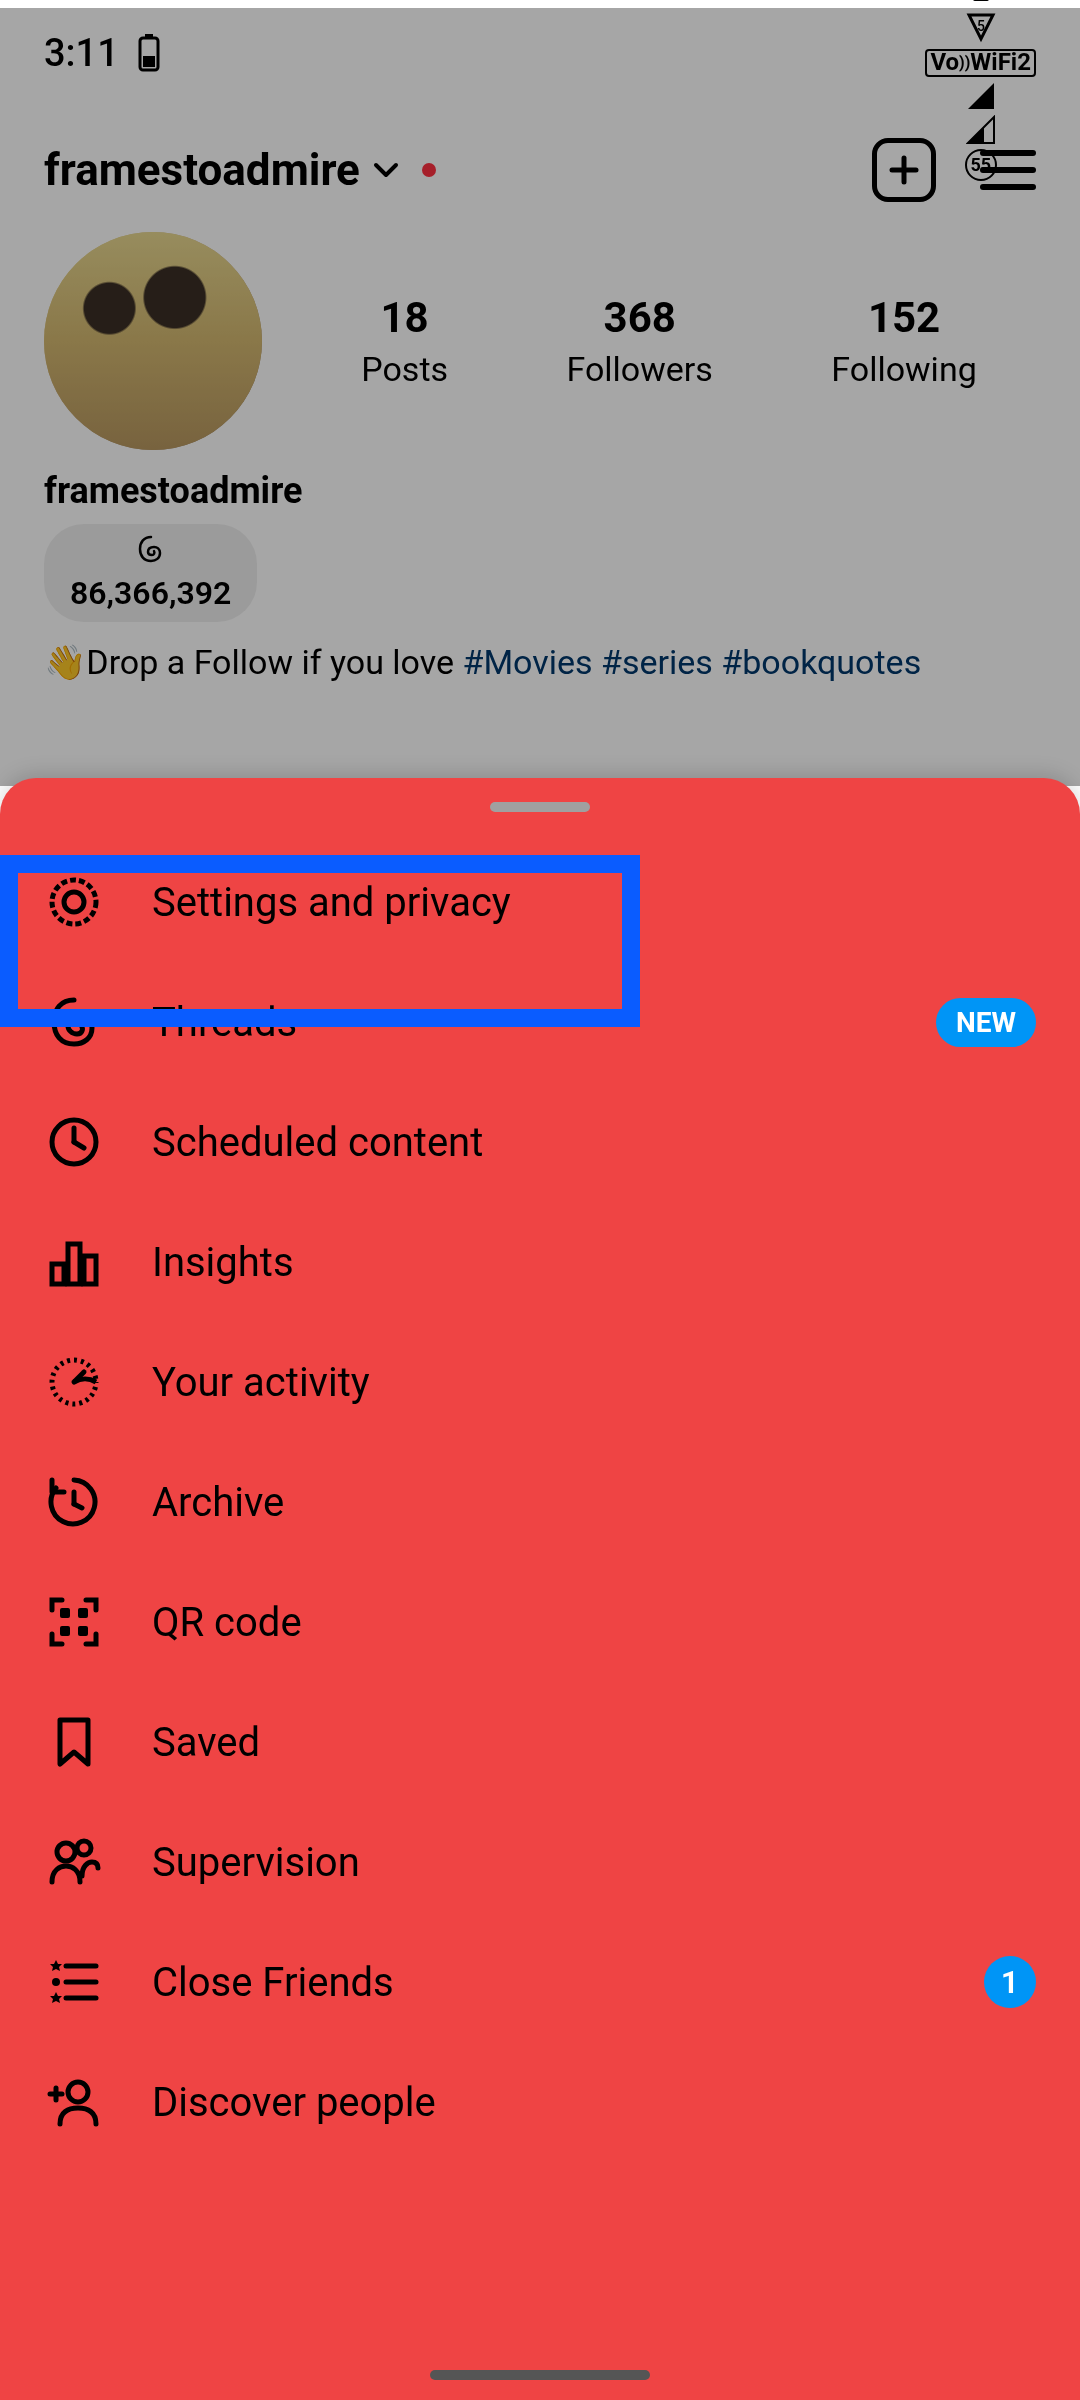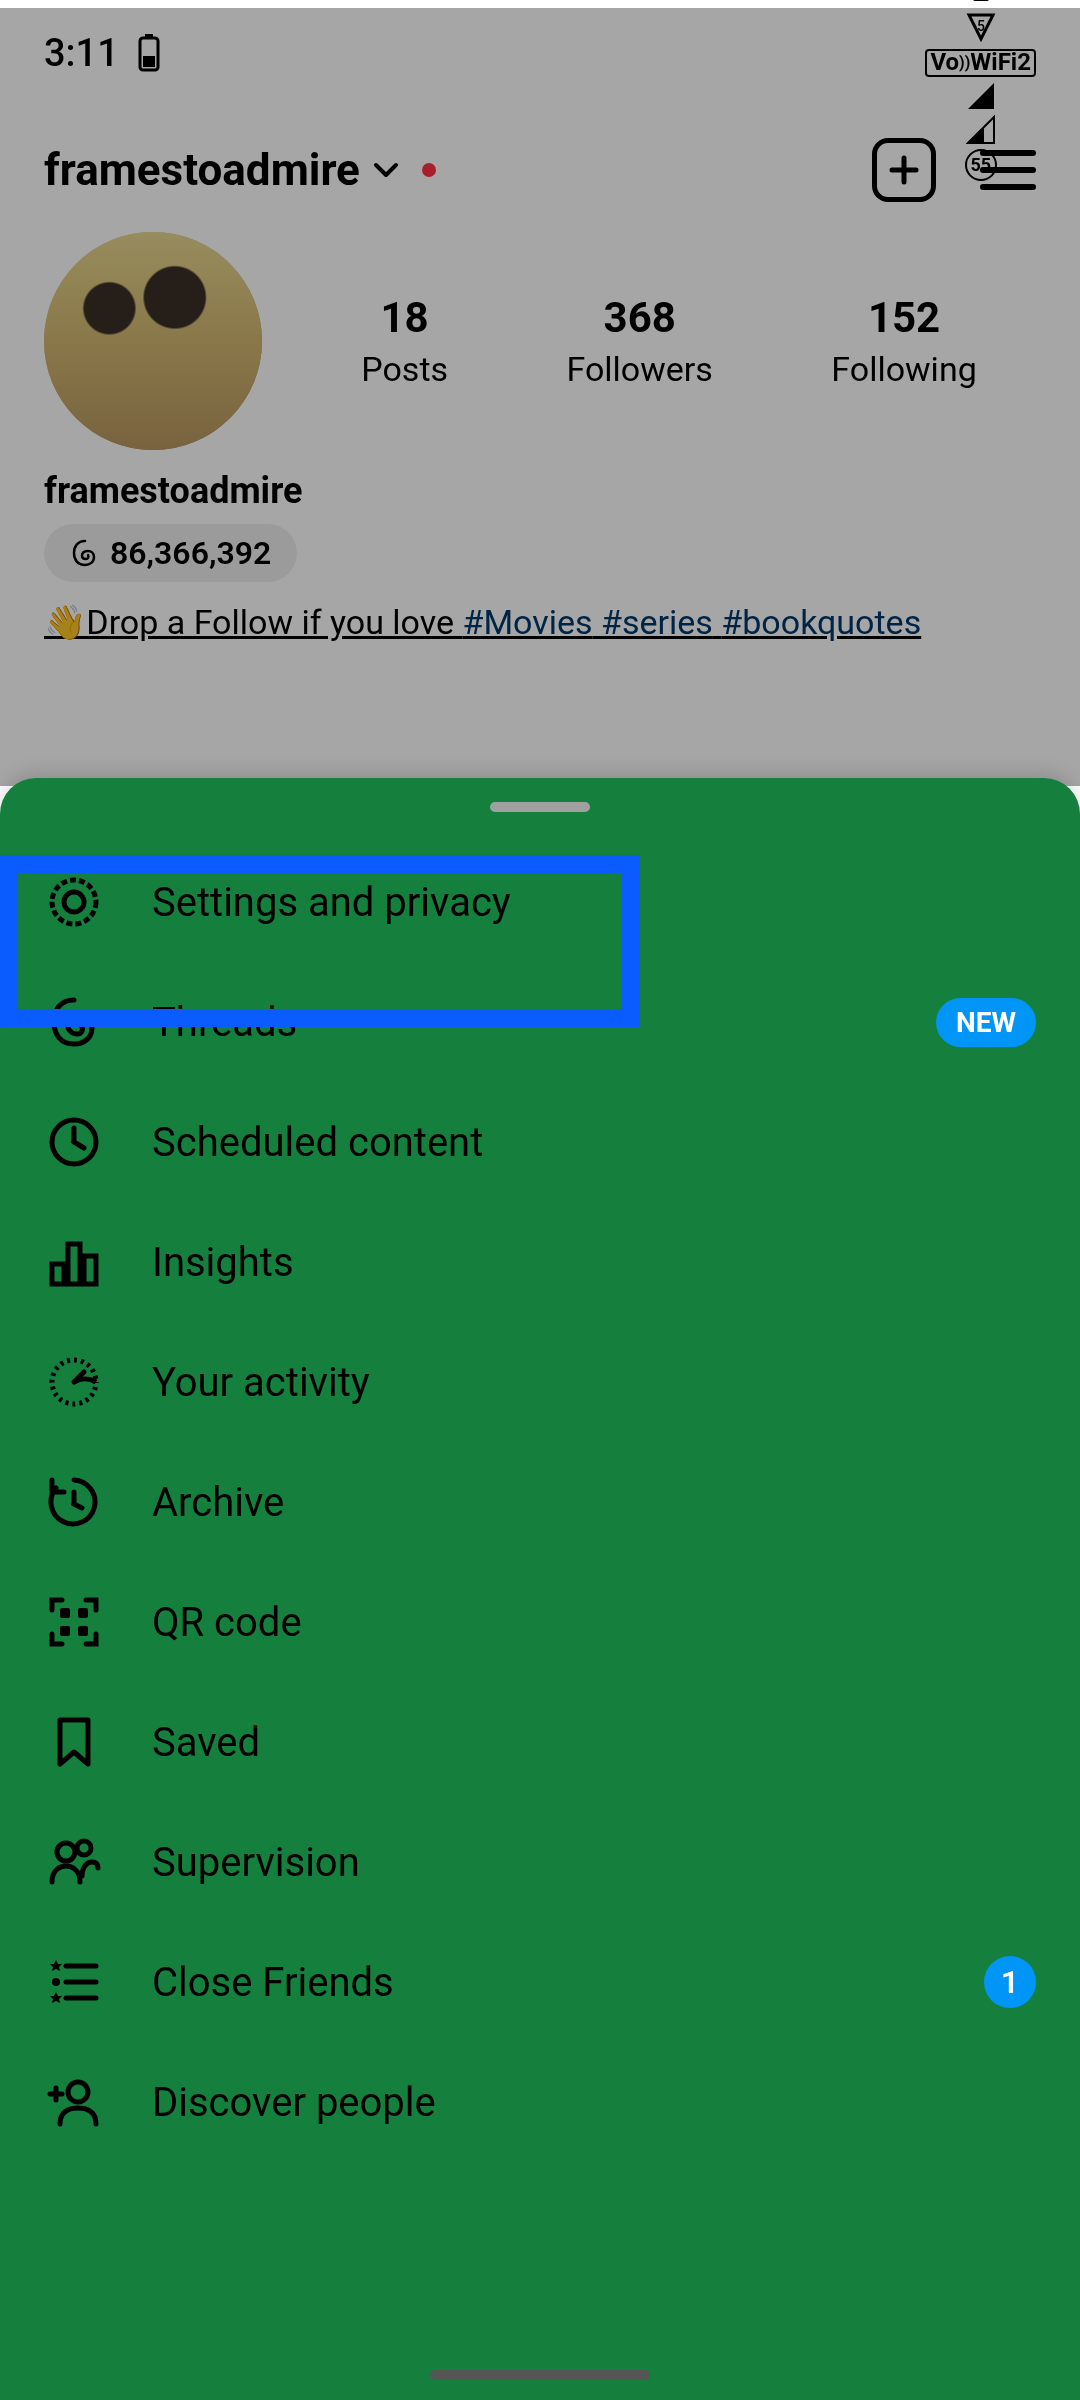--- a/index.html
+++ b/index.html
@@ -23,26 +23,26 @@
   .menu-btn div { height: 6px; background: #000; border-radius: 3px; }
   
   .profile-info { display: flex; align-items: center; padding: 10px 44px; gap: 40px; }
   .avatar { width: 218px; height: 218px; border-radius: 50%; background: linear-gradient(135deg, #f0e68c 0%, #d2b48c 40%, #8b7355 100%); position: relative; overflow: hidden; flex-shrink: 0; }
   .avatar-inner { position: absolute; inset: 0; background: radial-gradient(circle at 30% 35%, #3a2e25 12%, transparent 13%), radial-gradient(circle at 60% 30%, #3a2e25 15%, transparent 16%), linear-gradient(180deg, #e8d890 0%, #d4b870 50%, #b89860 100%); }
   .stats { flex: 1; display: flex; justify-content: space-around; text-align: center; }
   .stat-num { font-size: 42px; font-weight: 700; }
   .stat-label { font-size: 34px; margin-top: 7px; }
   .bio { padding: 10px 44px; }
   .display-name { font-size: 36px; font-weight: 700; margin-bottom: 12px; }
-  .badge-pill { display: inline-flex; align-items: center; gap: 10px; background: #efefef; border-radius: 40px; padding: 10px 26px; font-size: 32px; font-weight: 600; margin-bottom: 14px; }
-  .bio-text { font-size: 34px; line-height: 1.55; text-decoration: underline; }
+  .badge-pill { display: inline-flex; align-items: center; gap: 10px; background: #efefef; border-radius: 40px; padding: 10px 26px; font-size: 32px; font-weight: 600; margin-bottom: 14px; flex-direction: column; }
+  .bio-text { font-size: 34px; line-height: 1.55; }
   .bio-text .hashtag { color: #00376b; }
   .bio-cut { font-size: 34px; color: #555; }
   
-  .sheet { position: absolute; left: 0; right: 0; top: 778px; bottom: 0; background: #15803d; border-top-left-radius: 36px; border-top-right-radius: 36px; box-shadow: 0 -4px 20px rgba(0,0,0,0.15); }
+  .sheet { position: absolute; left: 0; right: 0; top: 778px; bottom: 0; background: #ef4444; border-top-left-radius: 36px; border-top-right-radius: 36px; box-shadow: 0 -4px 20px rgba(0,0,0,0.15); }
   .sheet-handle { width: 100px; height: 10px; background: #a0a0a0; border-radius: 6px; margin: 24px auto 30px auto; }
   .menu-list { }
   .menu-item { display: flex; align-items: center; padding: 30px 44px; gap: 48px; }
   .menu-icon { width: 60px; height: 60px; flex-shrink: 0; display: flex; align-items: center; justify-content: center; }
   .menu-label { font-size: 40px; flex: 1; }
   .pill-new { background: #0095f6; color: #fff; font-size: 28px; font-weight: 700; padding: 8px 20px; border-radius: 30px; }
   .count-badge { background: #0095f6; color: #fff; width: 52px; height: 52px; border-radius: 50%; display: flex; align-items: center; justify-content: center; font-size: 32px; font-weight: 600; }
   .highlight-box { position: absolute; top: 855px; left: 0; width: 640px; height: 172px; border: 18px solid #0a5cff; pointer-events: none; }
   .nav-handle { position: absolute; bottom: 20px; left: 50%; transform: translateX(-50%); width: 220px; height: 10px; background: #555; border-radius: 6px; }
   svg { display: block; }

